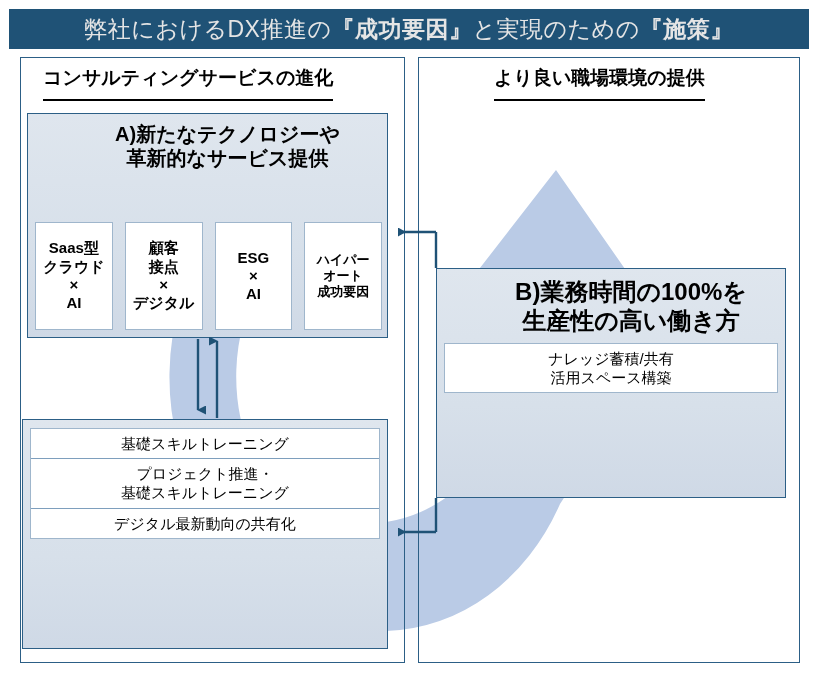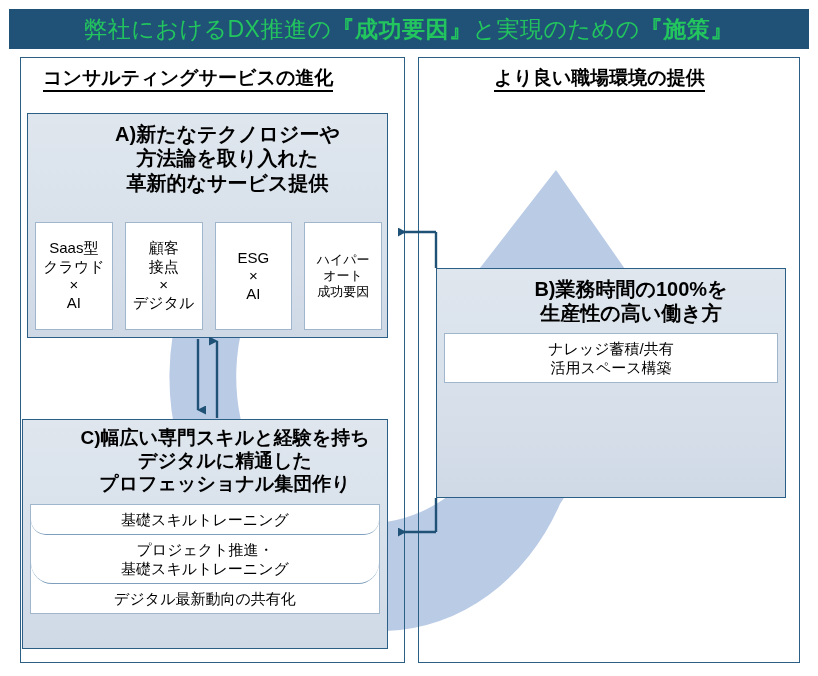--- a/index.html
+++ b/index.html
@@ -14,21 +14,21 @@
   #root{position:relative;width:818px;height:676px;}
 
   
   .title-bar{
     position:absolute;left:9px;top:9px;width:800px;height:40px;
     background:#1f5276;
     display:flex;align-items:center;justify-content:center;
     box-sizing:border-box;
   }
   .title-text{
-    color:#22c55e;
+    color:#e5e5e5;
     font-size:23px;
     letter-spacing:0.5px;
     white-space:nowrap;
     line-height:1;
   }
   .title-text b{font-weight:bold;}
   .title-text span.norm{font-weight:500;}
 
   
   .bg-arrow{
@@ -47,21 +47,21 @@
   .panel-right{left:418px;top:57px;width:382px;height:606px;}
 
   .panel-head{
     position:absolute;
     text-align:center;
     font-size:19px;
     font-weight:bold;
     color:#000000;
     white-space:nowrap;
     border-bottom:2px solid #000;
-    padding-bottom:1px;
+    padding-bottom:10px;
     line-height:1.1;
   }
   .head-left{left:43px;top:68px;}
   .head-right{left:494px;top:68px;}
 
   
   .group{
     position:absolute;
     border:1px solid #2c5f86;
     background:linear-gradient(to bottom,#dfe6ee 0%,#d7e0ea 60%,#cfd9e6 100%);
@@ -85,50 +85,50 @@
   }
   .sub-row{
     border-bottom:1px solid #7e9fbd;
     text-align:center;
     font-size:15px;
     color:#000;
     line-height:1.28;
     padding:5px 10px;
     box-sizing:border-box;
     background:#ffffff;
-    border-radius:21px;
   }
   .sub-row:last-child{border-bottom:none;}
   .sub-row .ln{display:block;white-space:nowrap;}
 
   
   #grp-a{left:27px;top:113px;width:361px;height:225px;}
   #grp-a .group-title{font-size:20px;padding-top:8px;}
   .chips{
     position:absolute;left:7px;top:108px;
     width:347px;height:108px;
     display:flex;gap:12px;
     box-sizing:border-box;
+    font-weight:bold;
   }
   .chip{
     flex:1;
     border:1px solid #9fb6cc;
     background:#ffffff;
     display:flex;flex-direction:column;
     align-items:center;justify-content:center;
     font-size:15px;line-height:1.22;
     color:#000;
     box-sizing:border-box;
   }
   .chip .ln{display:block;white-space:nowrap;}
   .chip.small{font-size:13px;}
 
   
   #grp-b{left:436px;top:268px;width:350px;height:230px;}
-  #grp-b .group-title{font-size:20px;padding-top:8px;}
+  #grp-b .group-title{font-size:24px;padding-top:8px;}
   #grp-b .sub-wrap{margin-top:7px;}
 
   
   #grp-c{left:22px;top:419px;width:366px;height:230px;}
   #grp-c .group-title{font-size:19px;padding-top:6px;}
   #grp-c .sub-wrap{margin-top:8px;}
 
   
   .connectors{position:absolute;left:0;top:0;width:818px;height:676px;pointer-events:none;}
 </style>
@@ -163,21 +163,20 @@
 
   <div class="panel panel-left"></div>
   <div class="panel panel-right"></div>
 
   <div class="panel-head head-left">コンサルティングサービスの進化</div>
   <div class="panel-head head-right">より良い職場環境の提供</div>
 
   <div class="group" id="grp-a">
     <div class="group-title">
       <span class="ln">A)新たなテクノロジーや</span>
-      <span class="ln">方法論を取り入れた</span>
       <span class="ln">革新的なサービス提供</span>
     </div>
     <div class="chips">
       <div class="chip">
         <span class="ln">Saas型</span>
         <span class="ln">クラウド</span>
         <span class="ln">×</span>
         <span class="ln">AI</span>
       </div>
       <div class="chip">
@@ -206,25 +205,20 @@
     </div>
     <div class="sub-wrap">
       <div class="sub-row">
         <span class="ln">ナレッジ蓄積/共有</span>
         <span class="ln">活用スペース構築</span>
       </div>
     </div>
   </div>
 
   <div class="group" id="grp-c">
-    <div class="group-title">
-      <span class="ln">C)幅広い専門スキルと経験を持ち</span>
-      <span class="ln">デジタルに精通した</span>
-      <span class="ln">プロフェッショナル集団作り</span>
-    </div>
     <div class="sub-wrap">
       <div class="sub-row">
         <span class="ln">基礎スキルトレーニング</span>
       </div>
       <div class="sub-row">
         <span class="ln">プロジェクト推進・</span>
         <span class="ln">基礎スキルトレーニング</span>
       </div>
       <div class="sub-row">
         <span class="ln">デジタル最新動向の共有化</span>

